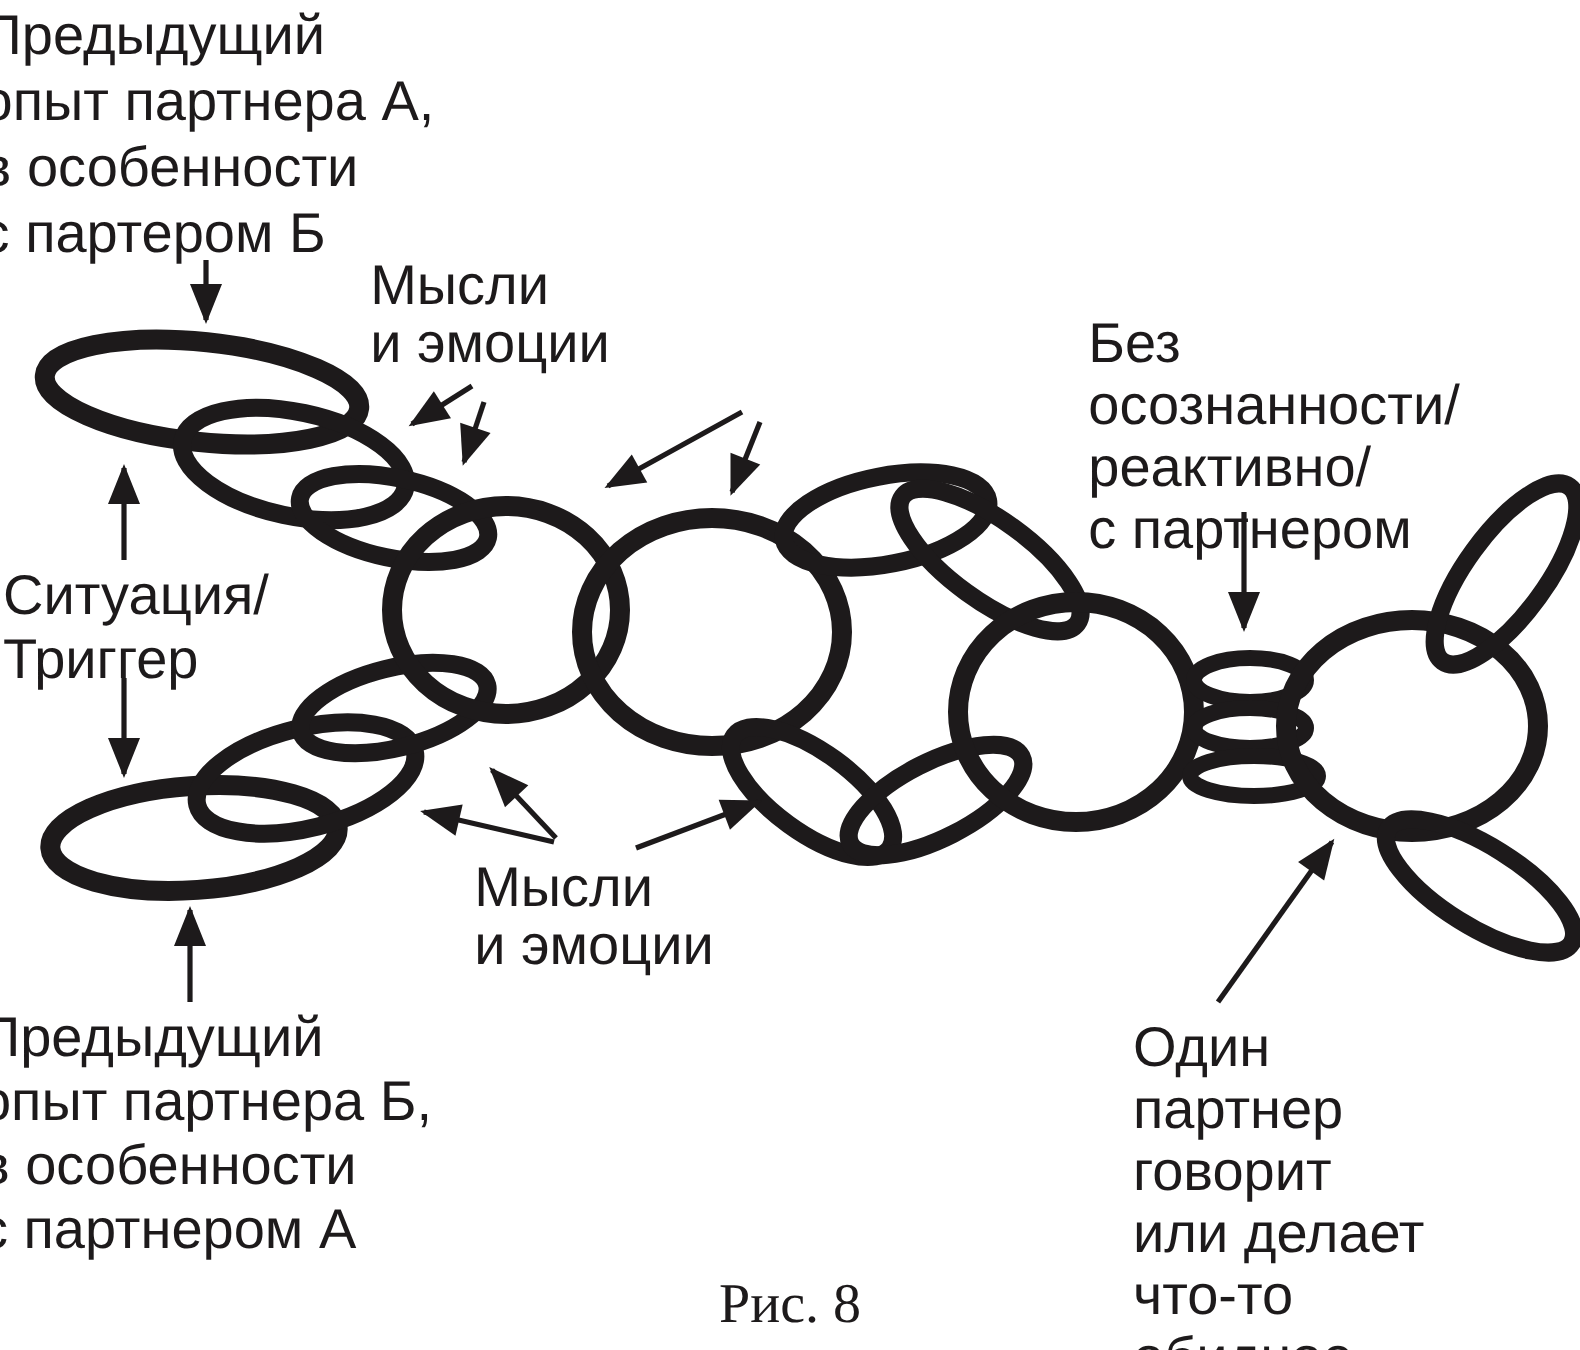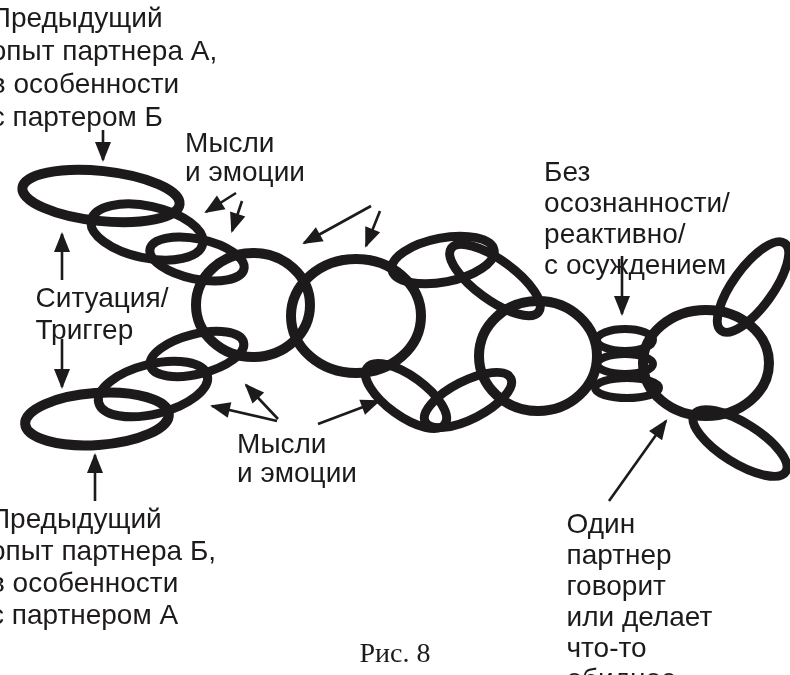--- a/index.html
+++ b/index.html
@@ -18,21 +18,21 @@
     text-align: left;
     white-space: pre-line;
     color: #1d1a1b;
     font-size: 28px;
     line-height: 31px;
   }
   .l-prev-a   { left: 104px; top: 1px;   line-height: 33px; }
   .l-th-top   { left: 245px; top: 128px; line-height: 29px; }
   .l-state    { left: 417px; top: 139px; line-height: 31px; }
   .l-aware    { left: 637px; top: 156px; line-height: 31px; }
-  .l-situ     { left: 68px;  top: 282px; line-height: 32px; margin-left: 34px; }
+  .l-situ     { left: 68px;  top: 282px; line-height: 32px; }
   .l-prev-b   { left: 103px; top: 503px; line-height: 32px; }
   .l-th-bot   { left: 297px; top: 429px; line-height: 29px; }
   .l-partner  { left: 641px; top: 508px; line-height: 31px; }
   .caption {
     position: absolute;
     left: 395px; top: 637px;
     transform: translateX(-50%);
     font-family: "Liberation Serif", serif;
     font-size: 28px;
     color: #1d1a1b;
@@ -90,21 +90,21 @@
   </svg>
 
   <div class="label l-prev-a">Предыдущий
 опыт партнера А,
 в особенности
 с партером Б</div>
   <div class="label l-th-top">Мысли
 и эмоции</div>
   <div class="label l-aware">Без осознанности/
 реактивно/
-с осуждением</div>
+с партнером</div>
   <div class="label l-situ">Ситуация/
 Триггер</div>
   <div class="label l-prev-b">Предыдущий
 опыт партнера Б,
 в особенности
 с партнером А</div>
   <div class="label l-th-bot">Мысли
 и эмоции</div>
   <div class="label l-partner">Один партнер говорит
 или делает что-то

